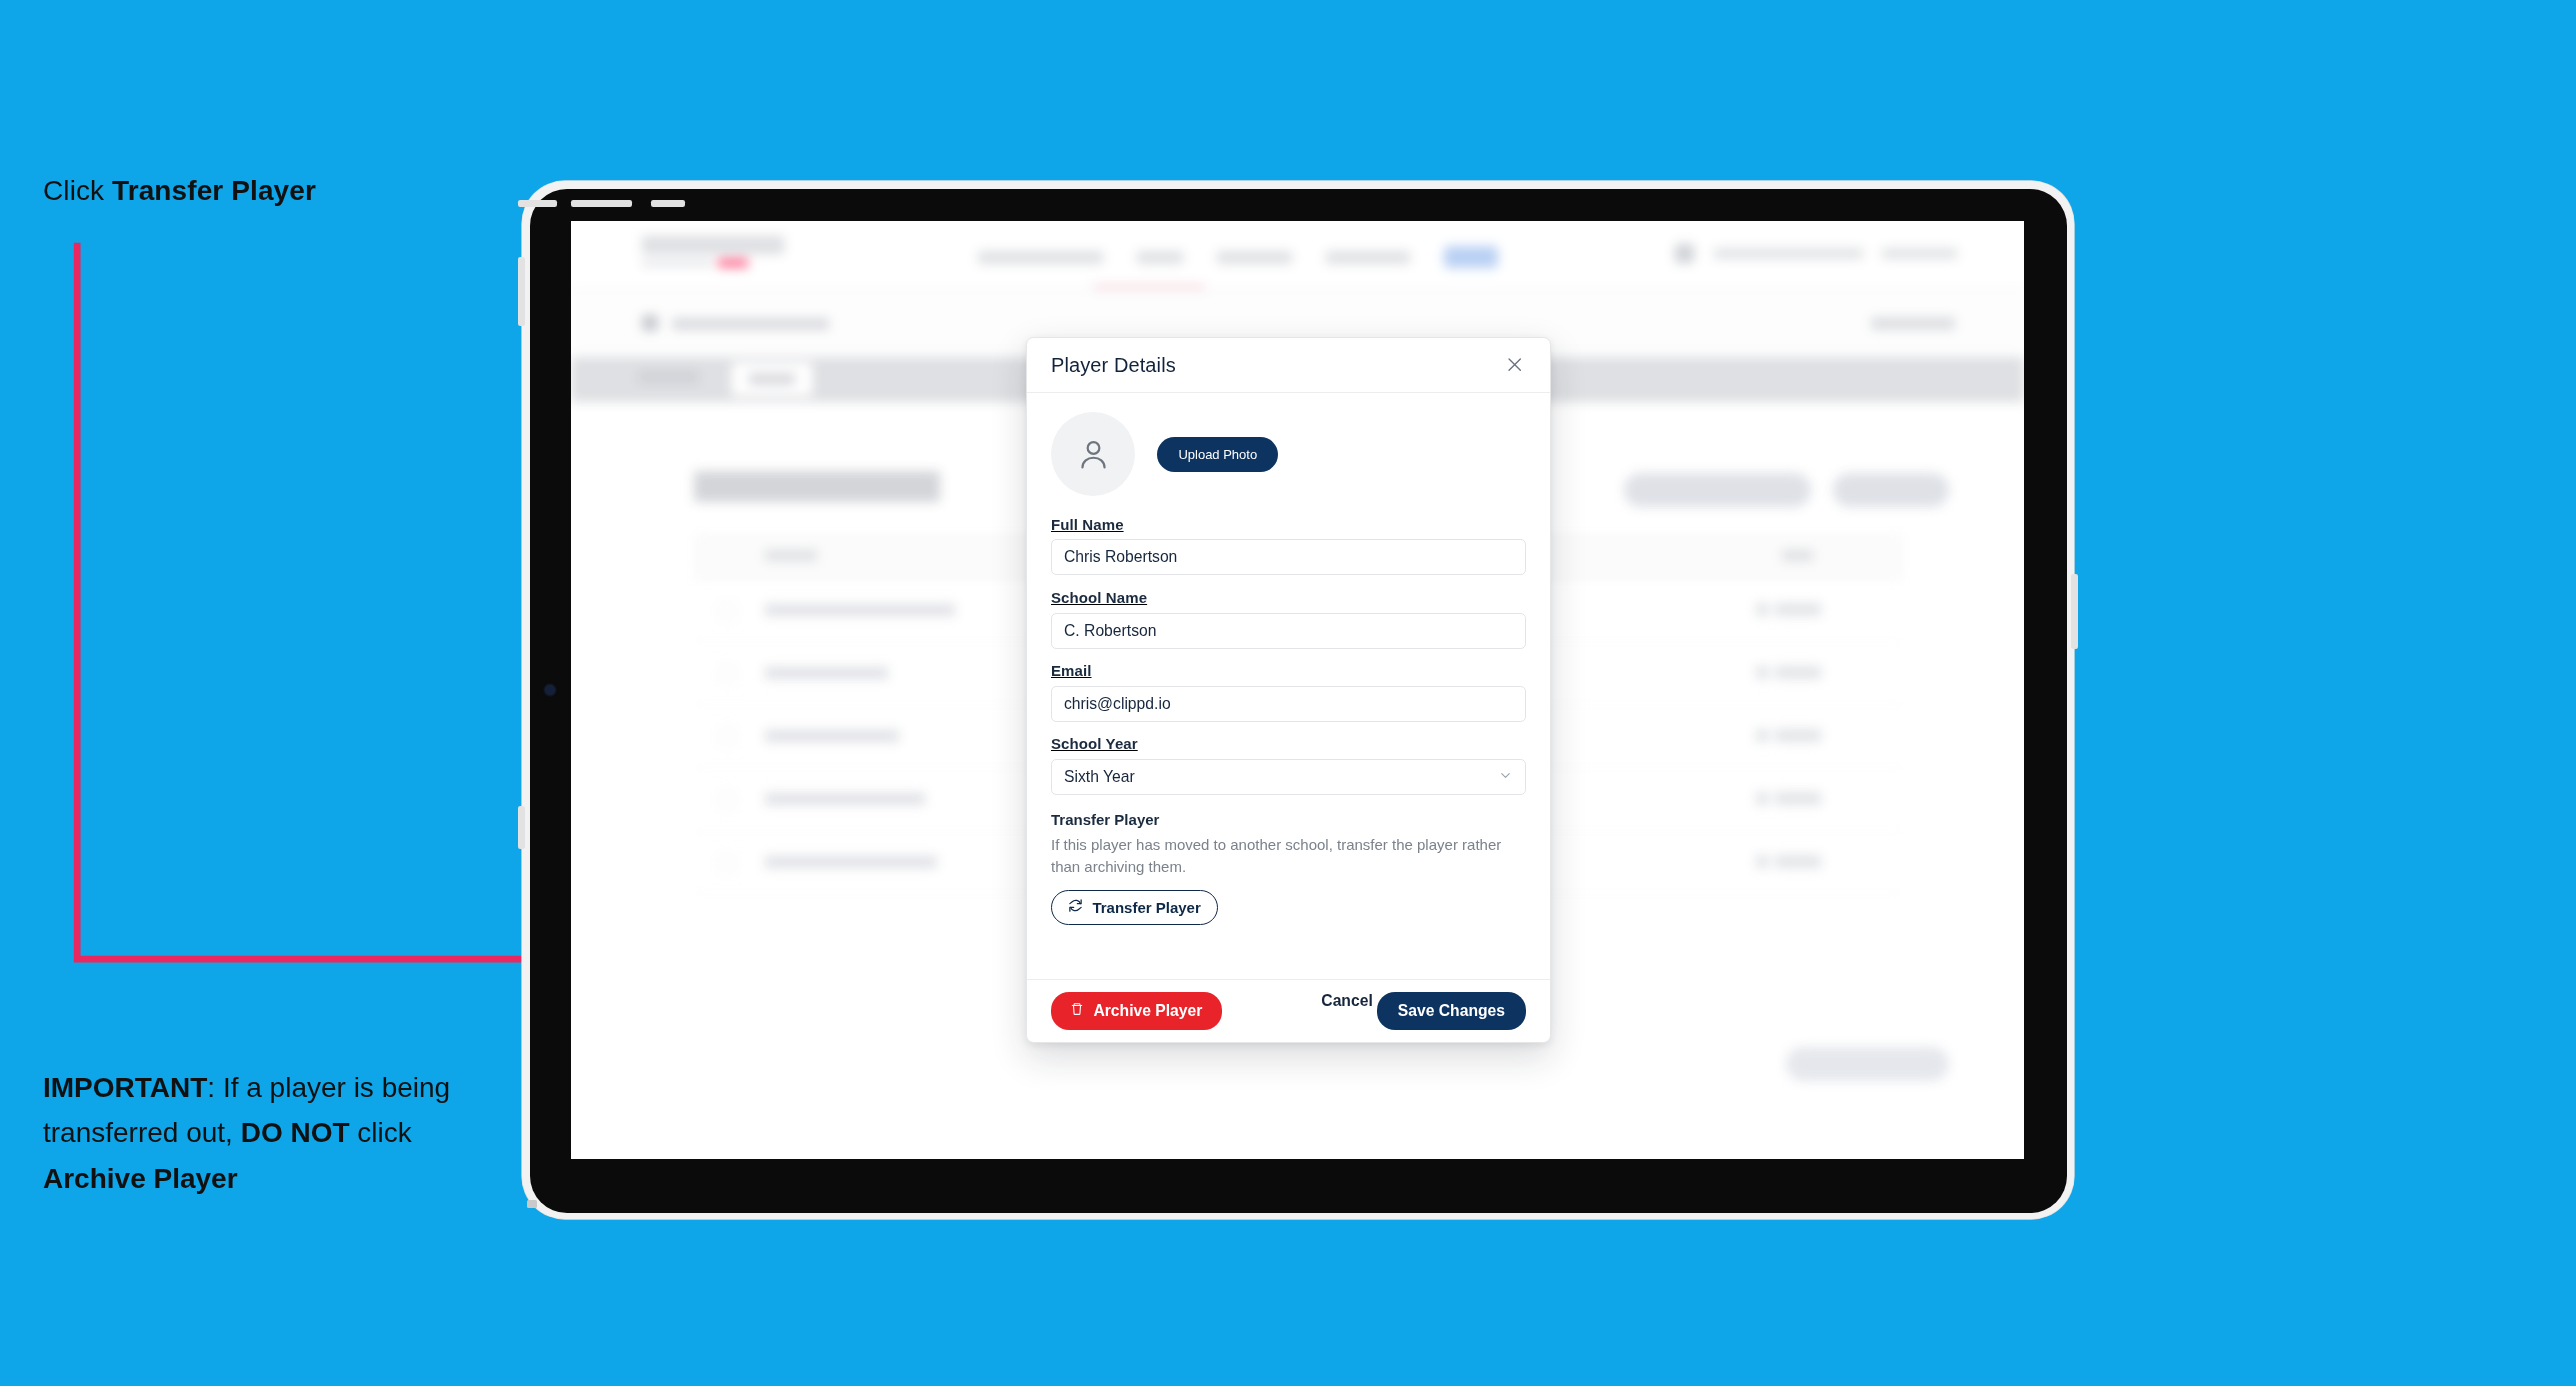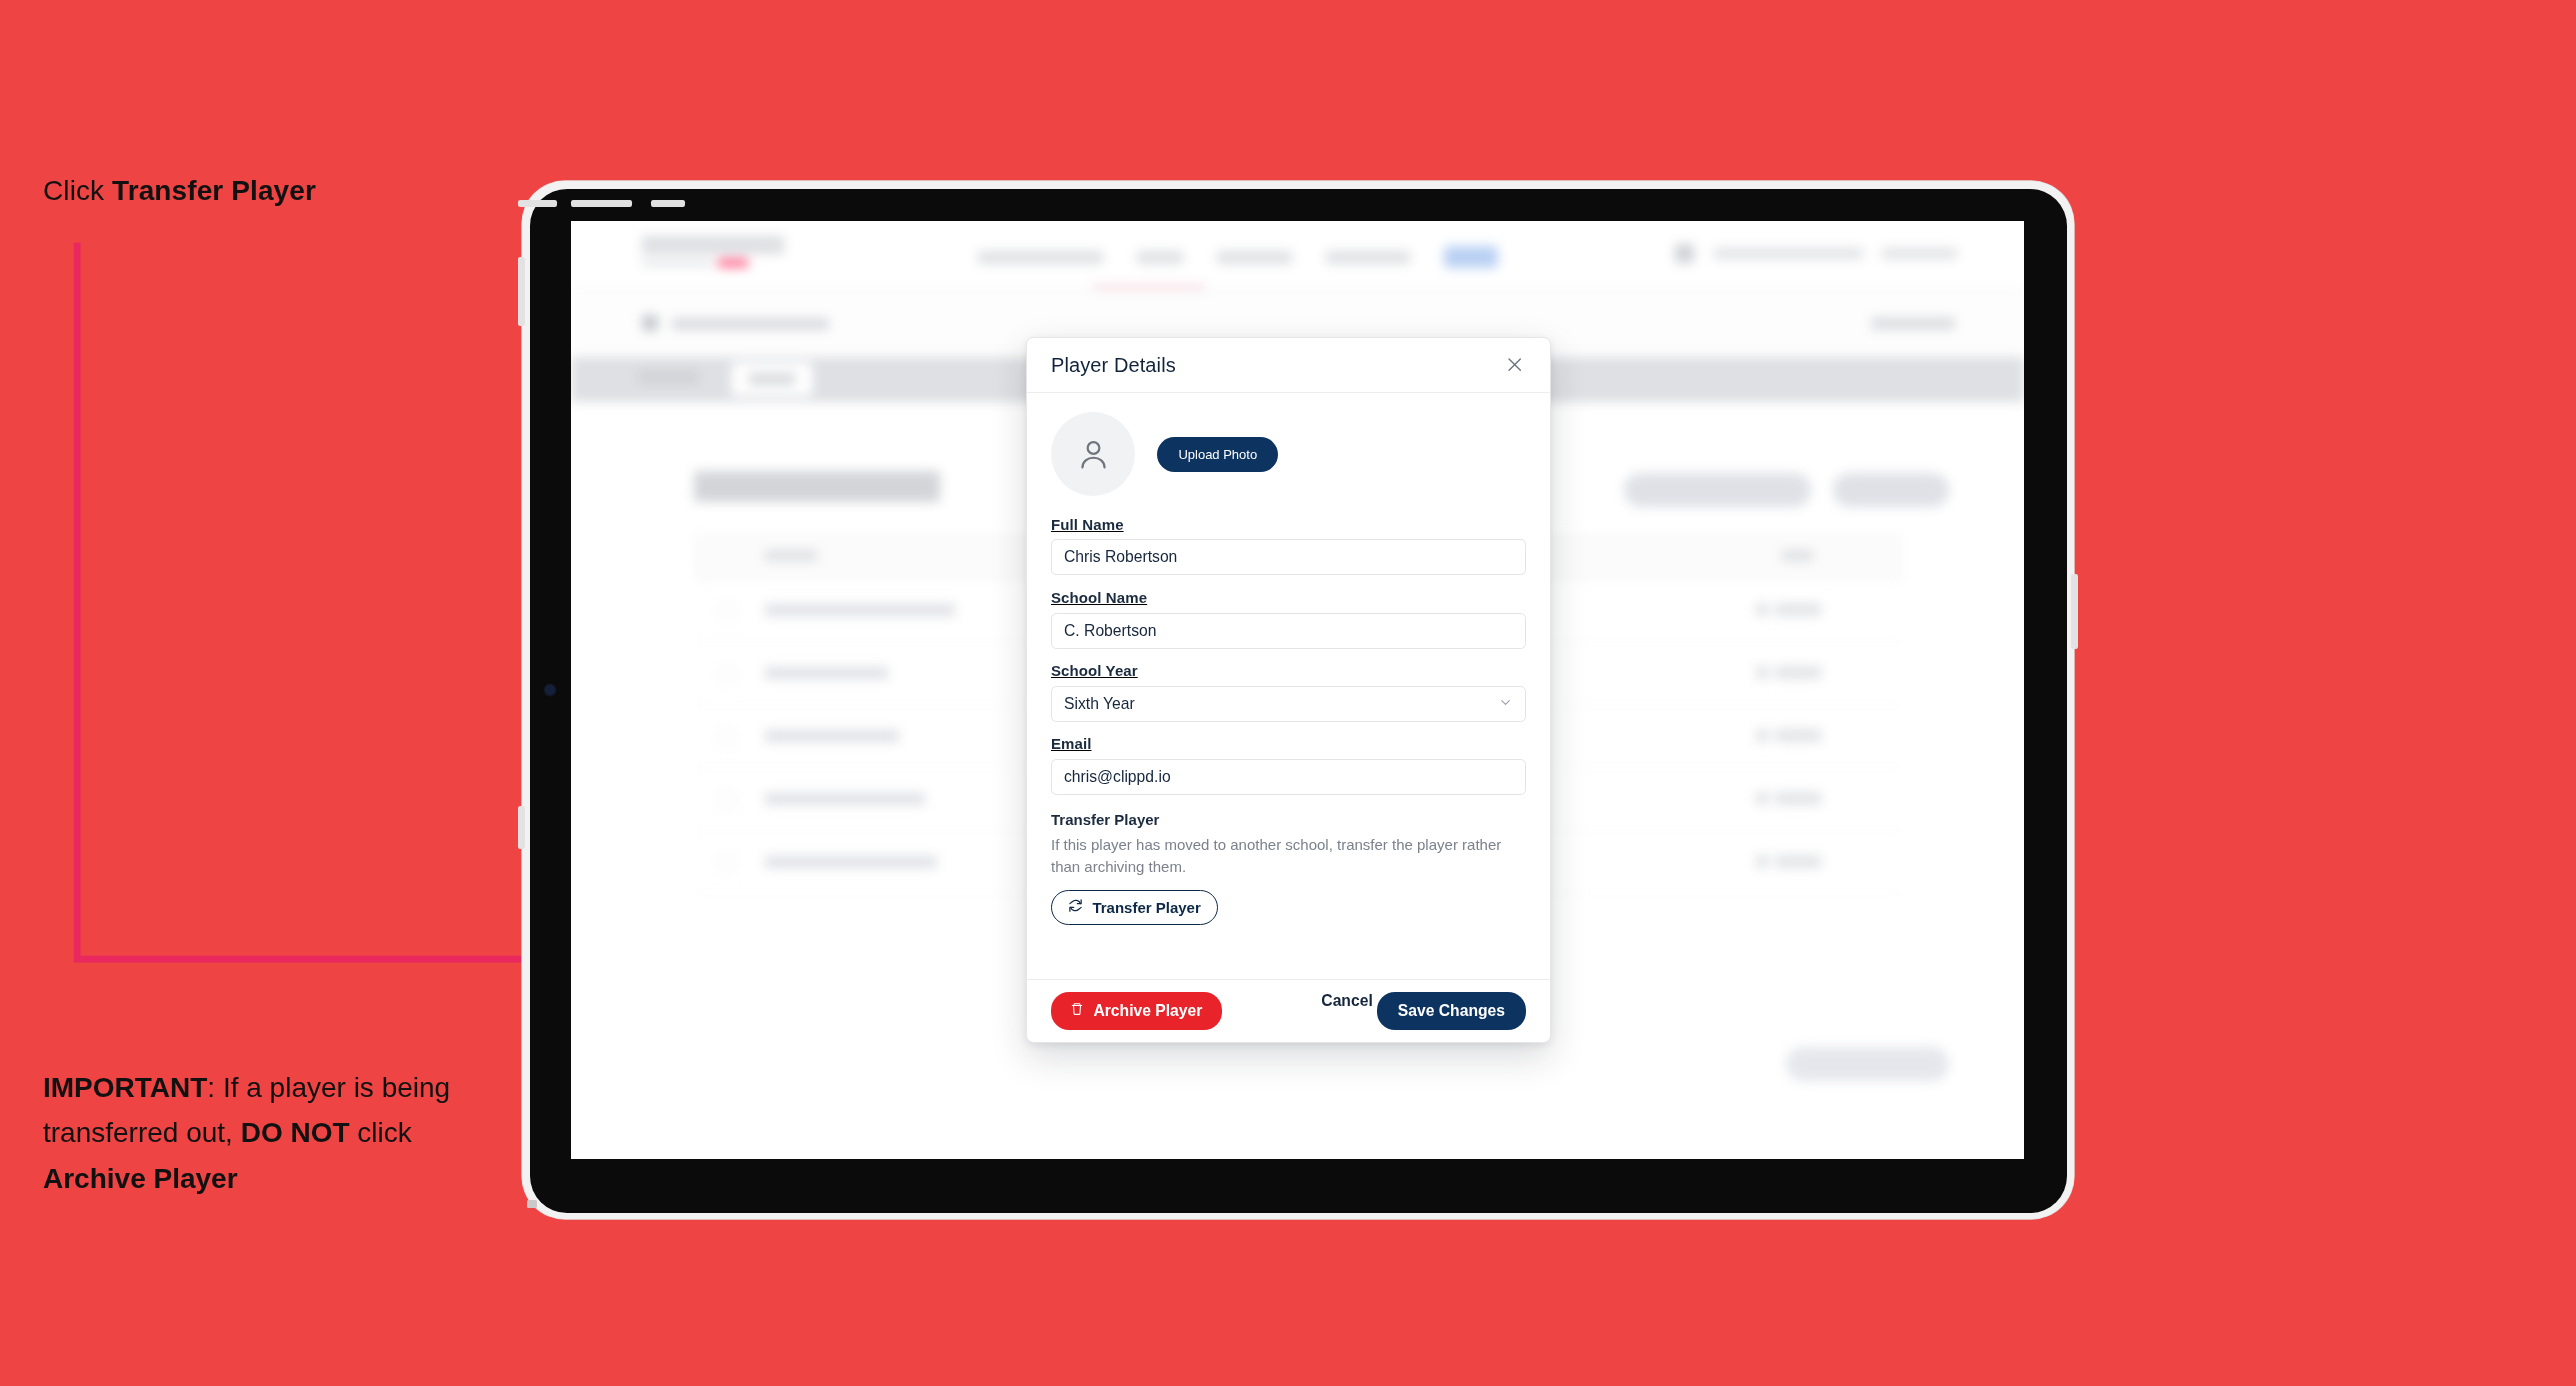--- a/index.html
+++ b/index.html
@@ -2,21 +2,21 @@
 <html style="font-size:12px"><head>
 <meta charset="utf-8">
 <style>
   * { box-sizing: border-box; margin: 0; padding: 0; }
   html, body {
     width: 2576px; height: 1386px;
     background: #ffffff;
     font-family: "Liberation Sans", sans-serif;
     overflow: hidden;
   }
-  #stage { position: relative; width: 2576px; height: 1386px; background:#ef4444; }
+  #stage { position: relative; width: 2576px; height: 1386px; background:#0ea5e9; }
 
   
   .callout-top {
     position: absolute; left: 43px; top: 173px;
     font-size: 28px; line-height: 1.3; color: #111111;
     letter-spacing: 0.1px; white-space: nowrap;
   }
   .callout-bottom {
     position: absolute; left: 43px; top: 1065px;
     width: 448px;
@@ -378,34 +378,34 @@
         <div class="field-label">Full Name</div>
         <input class="field-input" value="Chris Robertson" style="">
       </div>
 
       <div class="field">
         <div class="field-label">School Name</div>
         <input class="field-input" value="C. Robertson" style="">
       </div>
 
       <div class="field">
+        <div class="field-label">Email</div>
+        <input class="field-input" value="chris@clippd.io" style="">
+      </div>
+
+      <div class="field">
         <div class="field-label">School Year</div>
         <div class="select-wrap">
           <input class="field-input" readonly="" value="Sixth Year" style="">
           <span class="chev">
             <svg width="15" height="15" viewBox="0 0 24 24" fill="none" stroke="#9aa0a8" stroke-width="1.8" stroke-linecap="round" stroke-linejoin="round">
               <polyline points="6 9 12 15 18 9"></polyline>
             </svg>
           </span>
         </div>
-      </div>
-
-      <div class="field">
-        <div class="field-label">Email</div>
-        <input class="field-input" value="chris@clippd.io" style="">
       </div>
 
       <div class="transfer-sec">
         <div class="transfer-title">Transfer Player</div>
         <div class="transfer-desc">If this player has moved to another school, transfer the player rather than archiving them.</div>
         <button class="transfer-btn">
           <span>
             <svg width="15" height="15" viewBox="0 0 24 24" fill="none" stroke="#0d2947" stroke-width="2" stroke-linecap="round" stroke-linejoin="round">
               <polyline points="21 3 21 9 15 9"></polyline>
               <polyline points="3 21 3 15 9 15"></polyline>

